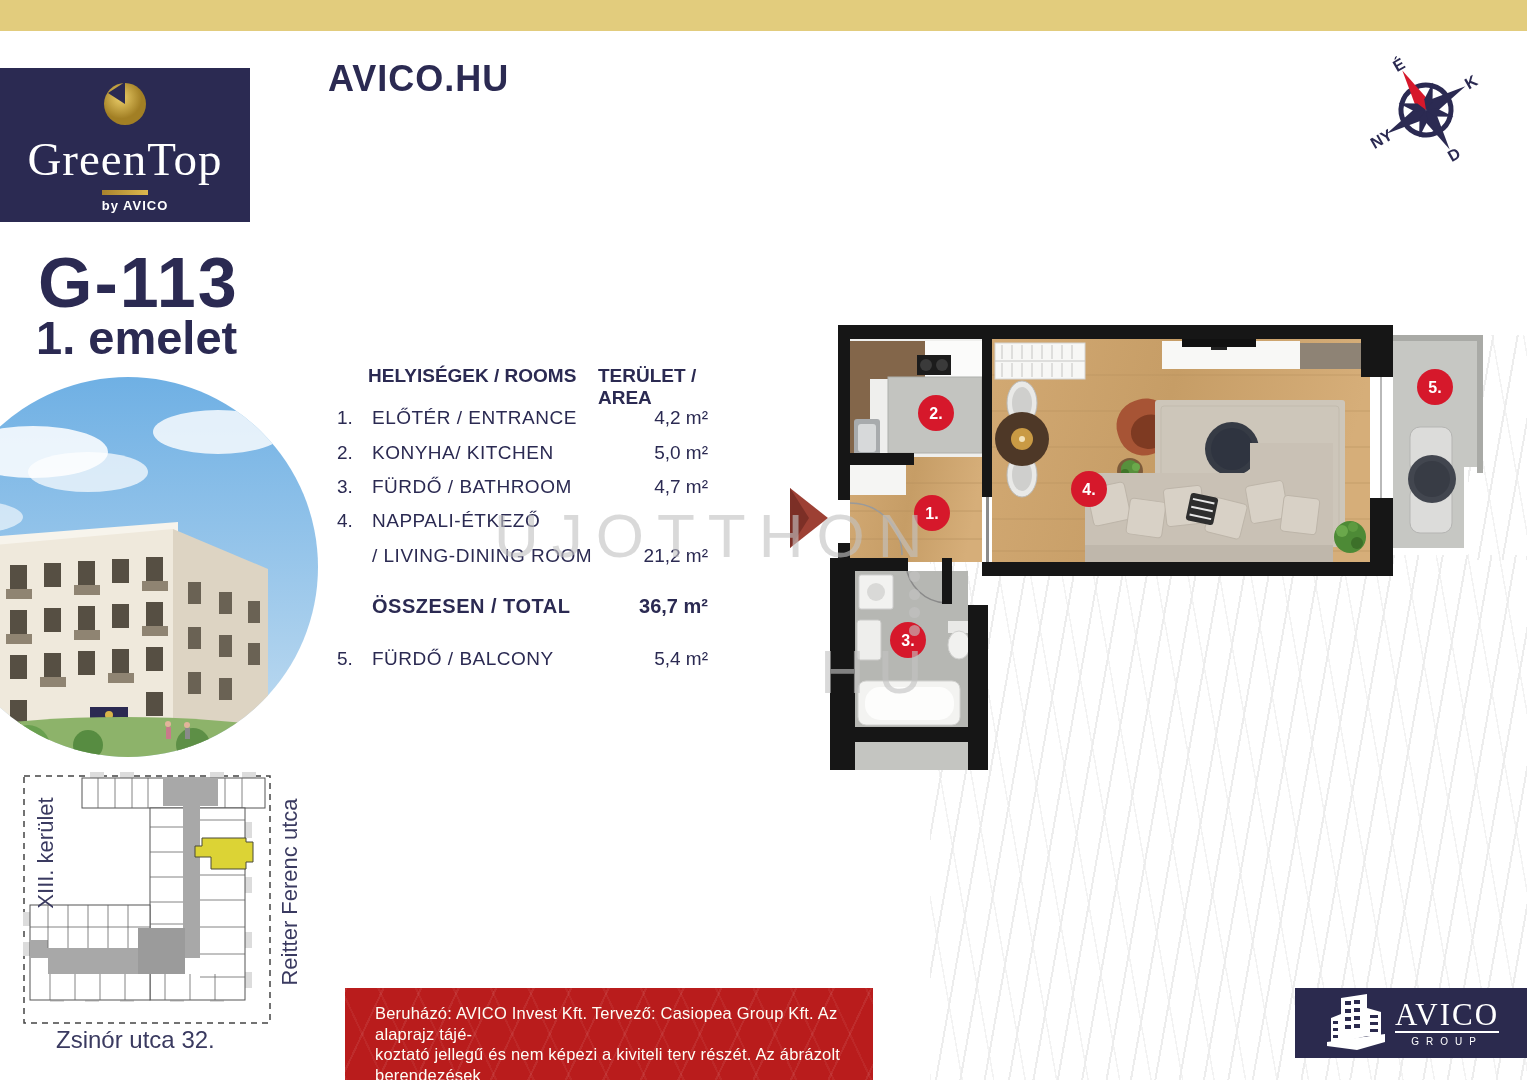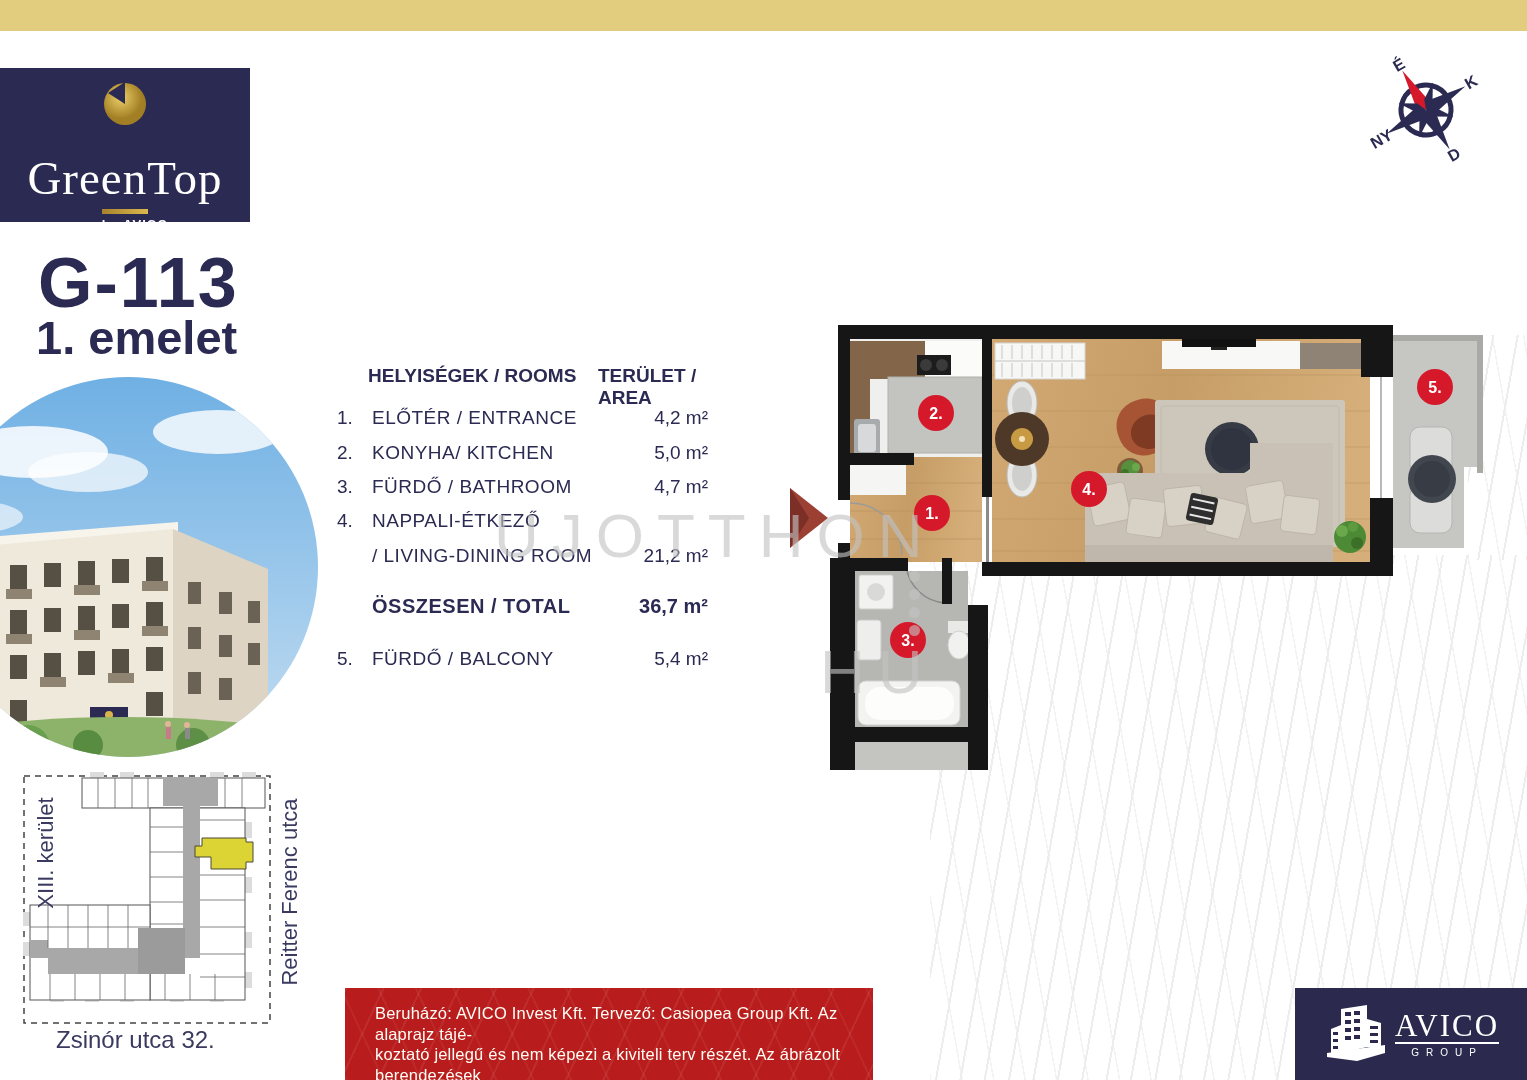--- a/index.html
+++ b/index.html
@@ -10,21 +10,21 @@
   
   #topbar{left:0;top:0;width:1527px;height:31px;background:#e2cc7d;}
 
   
   .pattern{background:
       repeating-linear-gradient(100deg, #ededed 0 2px, transparent 2px 24px),
       repeating-linear-gradient(80deg, #f3f3f3 0 1.5px, transparent 1.5px 31px);
       z-index:0;}
   
   #gtbox{left:0;top:68px;width:250px;height:154px;background:#2b2a52;z-index:3;text-align:center;}
-  #gtbox .brand{font-family:"Liberation Serif",serif;font-size:47px;color:#fff;letter-spacing:1px;margin-top:19px;}
+  #gtbox .brand{font-family:"Liberation Serif",serif;font-size:47px;color:#fff;letter-spacing:1px;margin-top:0;}
   #gtbox .gold-line{width:46px;height:5px;background:linear-gradient(90deg,#a8822d,#dcb84e);margin:4px auto 3px auto;}
   #gtbox .byline{font-size:13px;color:#fff;font-weight:bold;letter-spacing:1px;padding-left:20px;}
 
   #avicohu{left:328px;top:58px;font-size:36px;font-weight:800;letter-spacing:1px;z-index:3;}
 
   
   #unit-id{left:38px;top:243px;font-size:70px;font-weight:800;letter-spacing:2px;}
   #unit-floor{left:36px;top:310px;font-size:47px;font-weight:800;}
 
   
@@ -53,21 +53,21 @@
   #street-bottom{left:56px;top:1026px;font-size:24px;color:#3a3a60;z-index:3;}
 
   
   #disclaimer{left:345px;top:988px;width:528px;height:92px;background:#b91c1c;z-index:4;
      box-sizing:border-box;padding:15px 0 0 30px;}
   #disclaimer:before{content:"";position:absolute;inset:0;
      background:repeating-linear-gradient(115deg, rgba(255,255,255,.07) 0 2px, transparent 2px 34px),
                 repeating-linear-gradient(65deg, rgba(255,255,255,.05) 0 2px, transparent 2px 34px);}
   #disclaimer div{color:#fdfdf6;font-size:16.5px;line-height:20.5px;letter-spacing:.2px;position:relative;}
   #slogan{left:880px;top:1007px;width:400px;text-align:center;font-size:31px;font-weight:800;z-index:4;}
-  #avico-box{left:1295px;top:988px;width:232px;height:92px;background:#2b2a4e;z-index:4;
+  #avico-box{left:1295px;top:988px;width:232px;height:70px;background:#2b2a4e;z-index:4;
      display:flex;align-items:center;justify-content:center;gap:4px;}
   #avico-box .aname{font-family:"Liberation Serif",serif;font-size:31px;color:#fff;letter-spacing:2px;line-height:30px;}
   #avico-box .aline{height:2px;background:#fff;margin:1px 0 3px 0;}
   #avico-box .agroup{font-size:10px;color:#fff;letter-spacing:7px;text-align:center;}
 </style>
 </head>
 <body>
 
 <div id="page">
 
@@ -85,20 +85,21 @@
           </radialGradient>
         </defs>
       <circle cx="24" cy="24" r="21" fill="url(#gld)"></circle>
       <path d="M24,24 L24,2 L7,13 Z" fill="#2b2a52"></path>
     </svg>
     <div class="brand">GreenTop</div>
     <div class="gold-line"></div>
     <div class="byline">by AVICO</div>
   </div>
 
+  <div id="avicohu" class="abs">AVICO.HU</div>
 
   <svg id="compass" class="abs" width="120" height="120" viewBox="0 0 120 120">
     <g transform="rotate(-31 58 62)">
       <circle cx="58" cy="62" r="25" fill="none" stroke="#2b2a52" stroke-width="5"></circle>
       <polygon points="58,62 51,54 58,16 65,54" fill="#d6182b"></polygon>
       <polygon points="58,62 66,55 104,62 66,69" fill="#2b2a52"></polygon>
       <polygon points="58,62 65,70 58,108 51,70" fill="#2b2a52"></polygon>
       <polygon points="58,62 50,69 12,62 50,55" fill="#2b2a52"></polygon>
       <polygon points="58,62 62,52 78,42 68,58" fill="#2b2a52"></polygon>
       <polygon points="58,62 68,66 78,82 62,72" fill="#2b2a52"></polygon>

